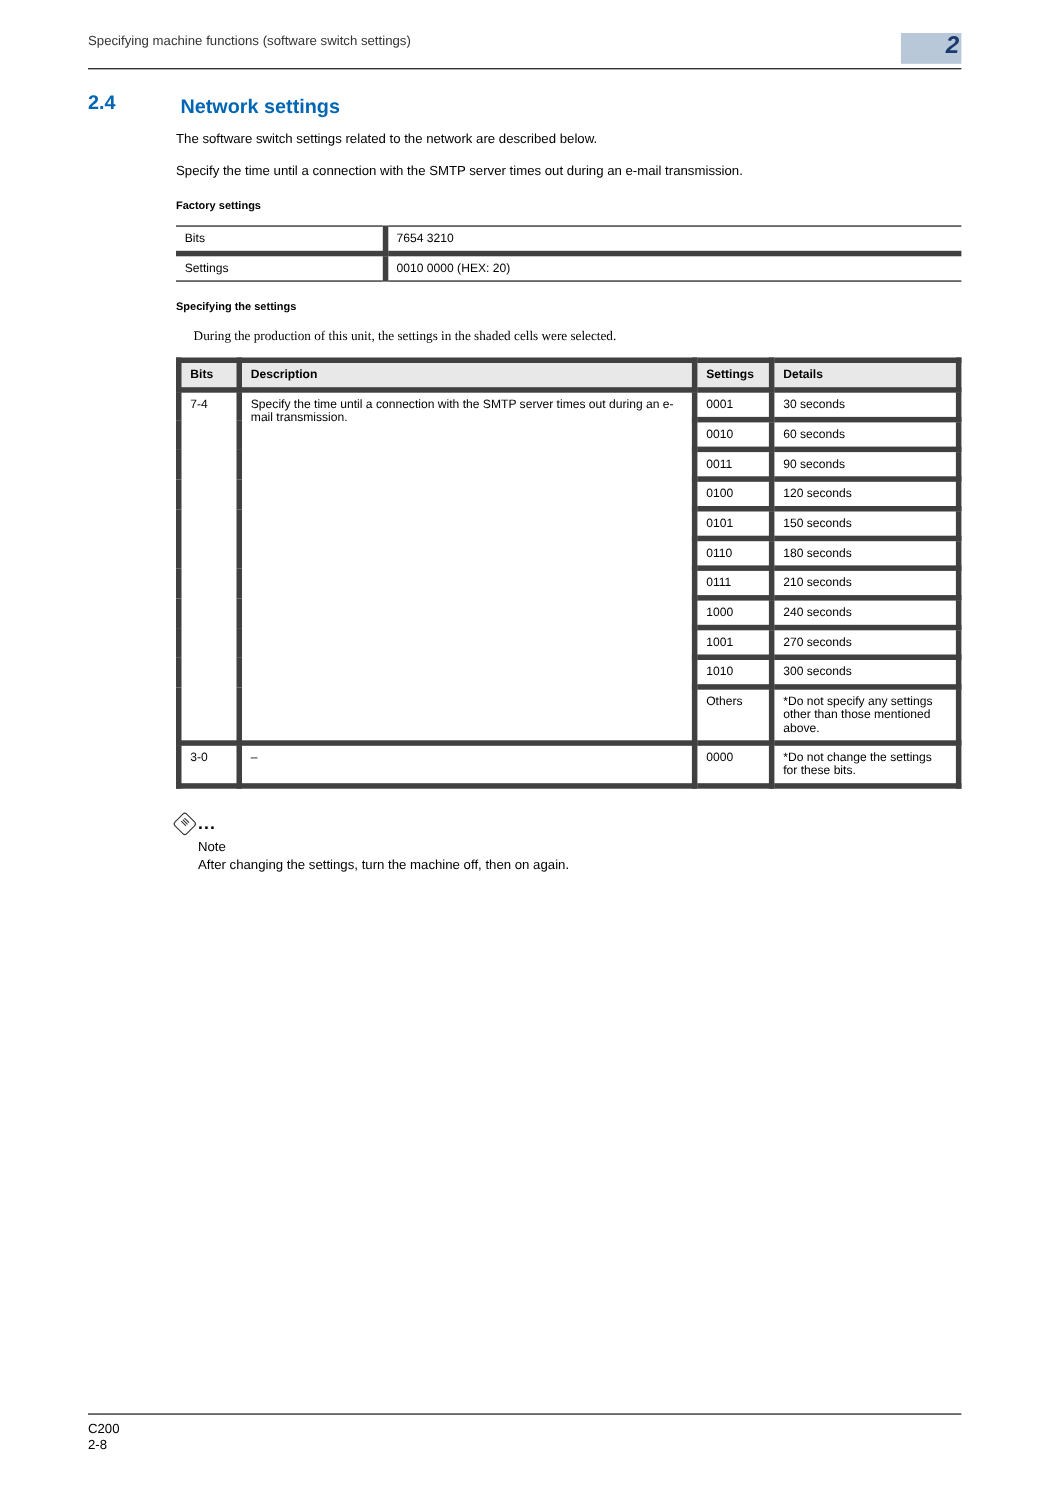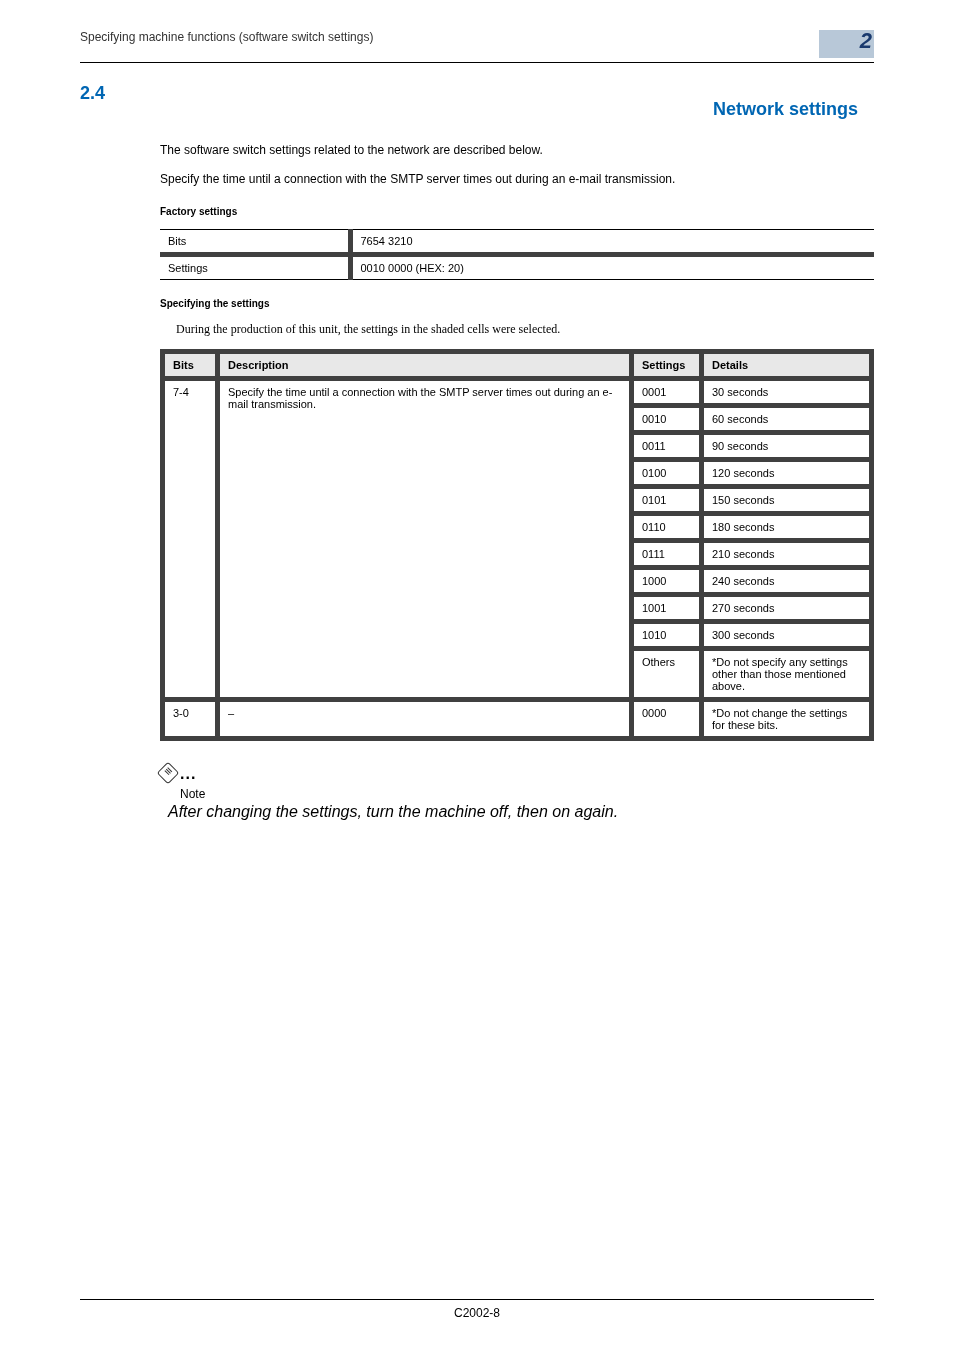--- a/index.html
+++ b/index.html
@@ -48,22 +48,21 @@
       font-weight: bold;
       color: #0066b3;
     }
     .col-num.h2 { font-size: 18px; }
     .col-num.h3 { font-size: 13px; }
     .col-body { flex: 1; }
     .h2-title {
       font-size: 18px;
       font-weight: bold;
       color: #0066b3;
-      margin: 16px;
-      text-align: right;
+      margin: 4px;
     }
     .h3-title {
       font-size: 13px;
       font-weight: bold;
       color: #0066b3;
       margin: 0;
     }
     .body-text {
       font-size: 12px;
       color: #000;
@@ -120,31 +119,32 @@
       content:"";
       position:absolute;
       left:3px; top:3px;
       width:6px;height:1px;
       background:#333;
       box-shadow: 0 2px 0 #333, 0 4px 0 #333;
       transform: rotate(0deg);
     }
     .dots { font-size: 16px; font-weight:bold; letter-spacing:1px; color:#000; padding-bottom:2px;}
     .note-label { font-size: 12px; font-weight: normal; margin-left: 20px; margin-top:2px;}
-    .note-text { font-size: 16px; font-style: italic; margin-left: 8px; margin-top:2px;}
+    .note-text { font-size: 12px; margin-left: 20px; margin-top:2px;}
     .footer {
       position: absolute;
       bottom: 30px;
       left: 80px;
       right: 80px;
       border-top: 1px solid #000;
       display: flex;
-      justify-content: center;
+      justify-content: flex-end;
       padding-top: 6px;
       font-size: 12px;
+      flex-direction: column;
     }
   </style>
 </head>
 <body>
 
 <div class="header">
   <div class="header-title">Specifying machine functions (software switch settings)</div>
   <div class="header-chapter">2</div>
 </div>
 <div class="header-line"></div>

